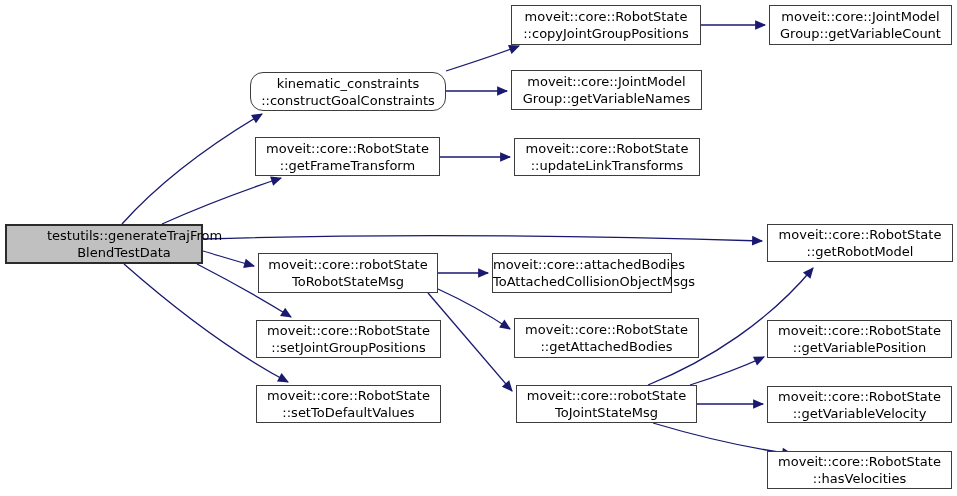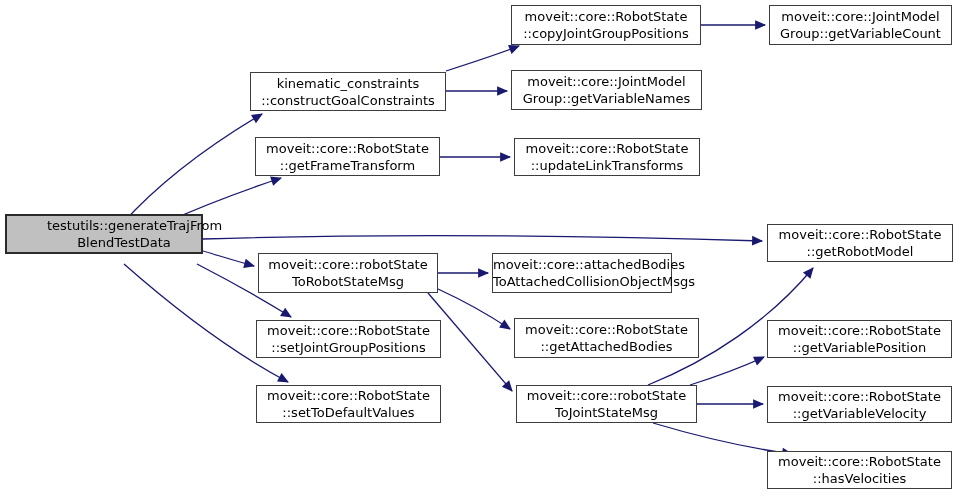--- a/index.html
+++ b/index.html
@@ -75,26 +75,26 @@
     <path d="M 440,157 C 463,157 487,157 510,157" marker-end="url(#arrow)"></path>
     <path d="M 438,273 C 454,273 471,273 488,273" marker-end="url(#arrow)"></path>
     <path d="M 438,289 C 462,300 486,313 510,329" marker-end="url(#arrow)"></path>
     <path d="M 428,293 C 453,322 480,354 512,391" marker-end="url(#arrow)"></path>
     <path d="M 648,385 C 710,360 770,320 813,268" marker-end="url(#arrow)"></path>
     <path d="M 690,385 C 715,377 740,368 764,357" marker-end="url(#arrow)"></path>
     <path d="M 697,404 C 719,404 741,404 763,404" marker-end="url(#arrow)"></path>
     <path d="M 653,423 C 700,437 748,448 792,454" marker-end="url(#arrow)"></path>
   </svg>
 
-  <div class="node root" style="left:5px; top:214px; width:198px; height:40px;padding-left:40px;">
+  <div class="node root" style="left:5px; top:224px; width:198px; height:40px;padding-left:40px;">
     <span class="lbl">testutils::generateTrajFrom
 BlendTestData</span>
   </div>
 
-  <div class="node" style="left:250px; top:72px; width:196px; height:39px;">
+  <div class="node" style="left:250px; top:72px; width:196px; height:39px;border-radius:13px;">
     <span class="lbl">kinematic_constraints
 ::constructGoalConstraints</span>
   </div>
 
   <div class="node" style="left:255px; top:137px; width:185px; height:39px;">
     <span class="lbl">moveit::core::RobotState
 ::getFrameTransform</span>
   </div>
 
   <div class="node" style="left:511px; top:5px; width:190px; height:40px;">

